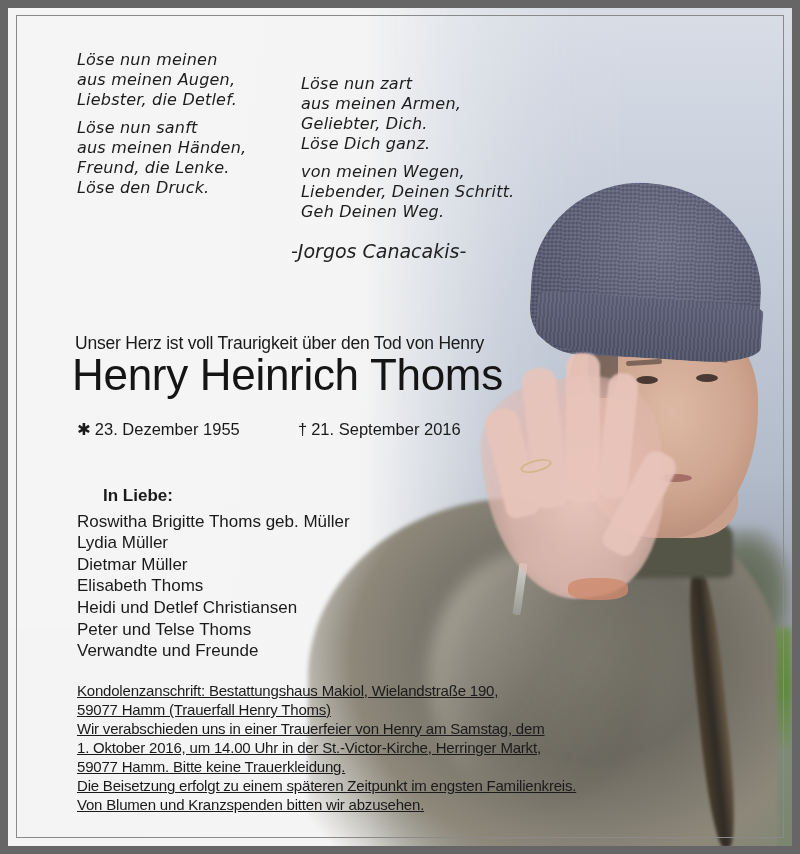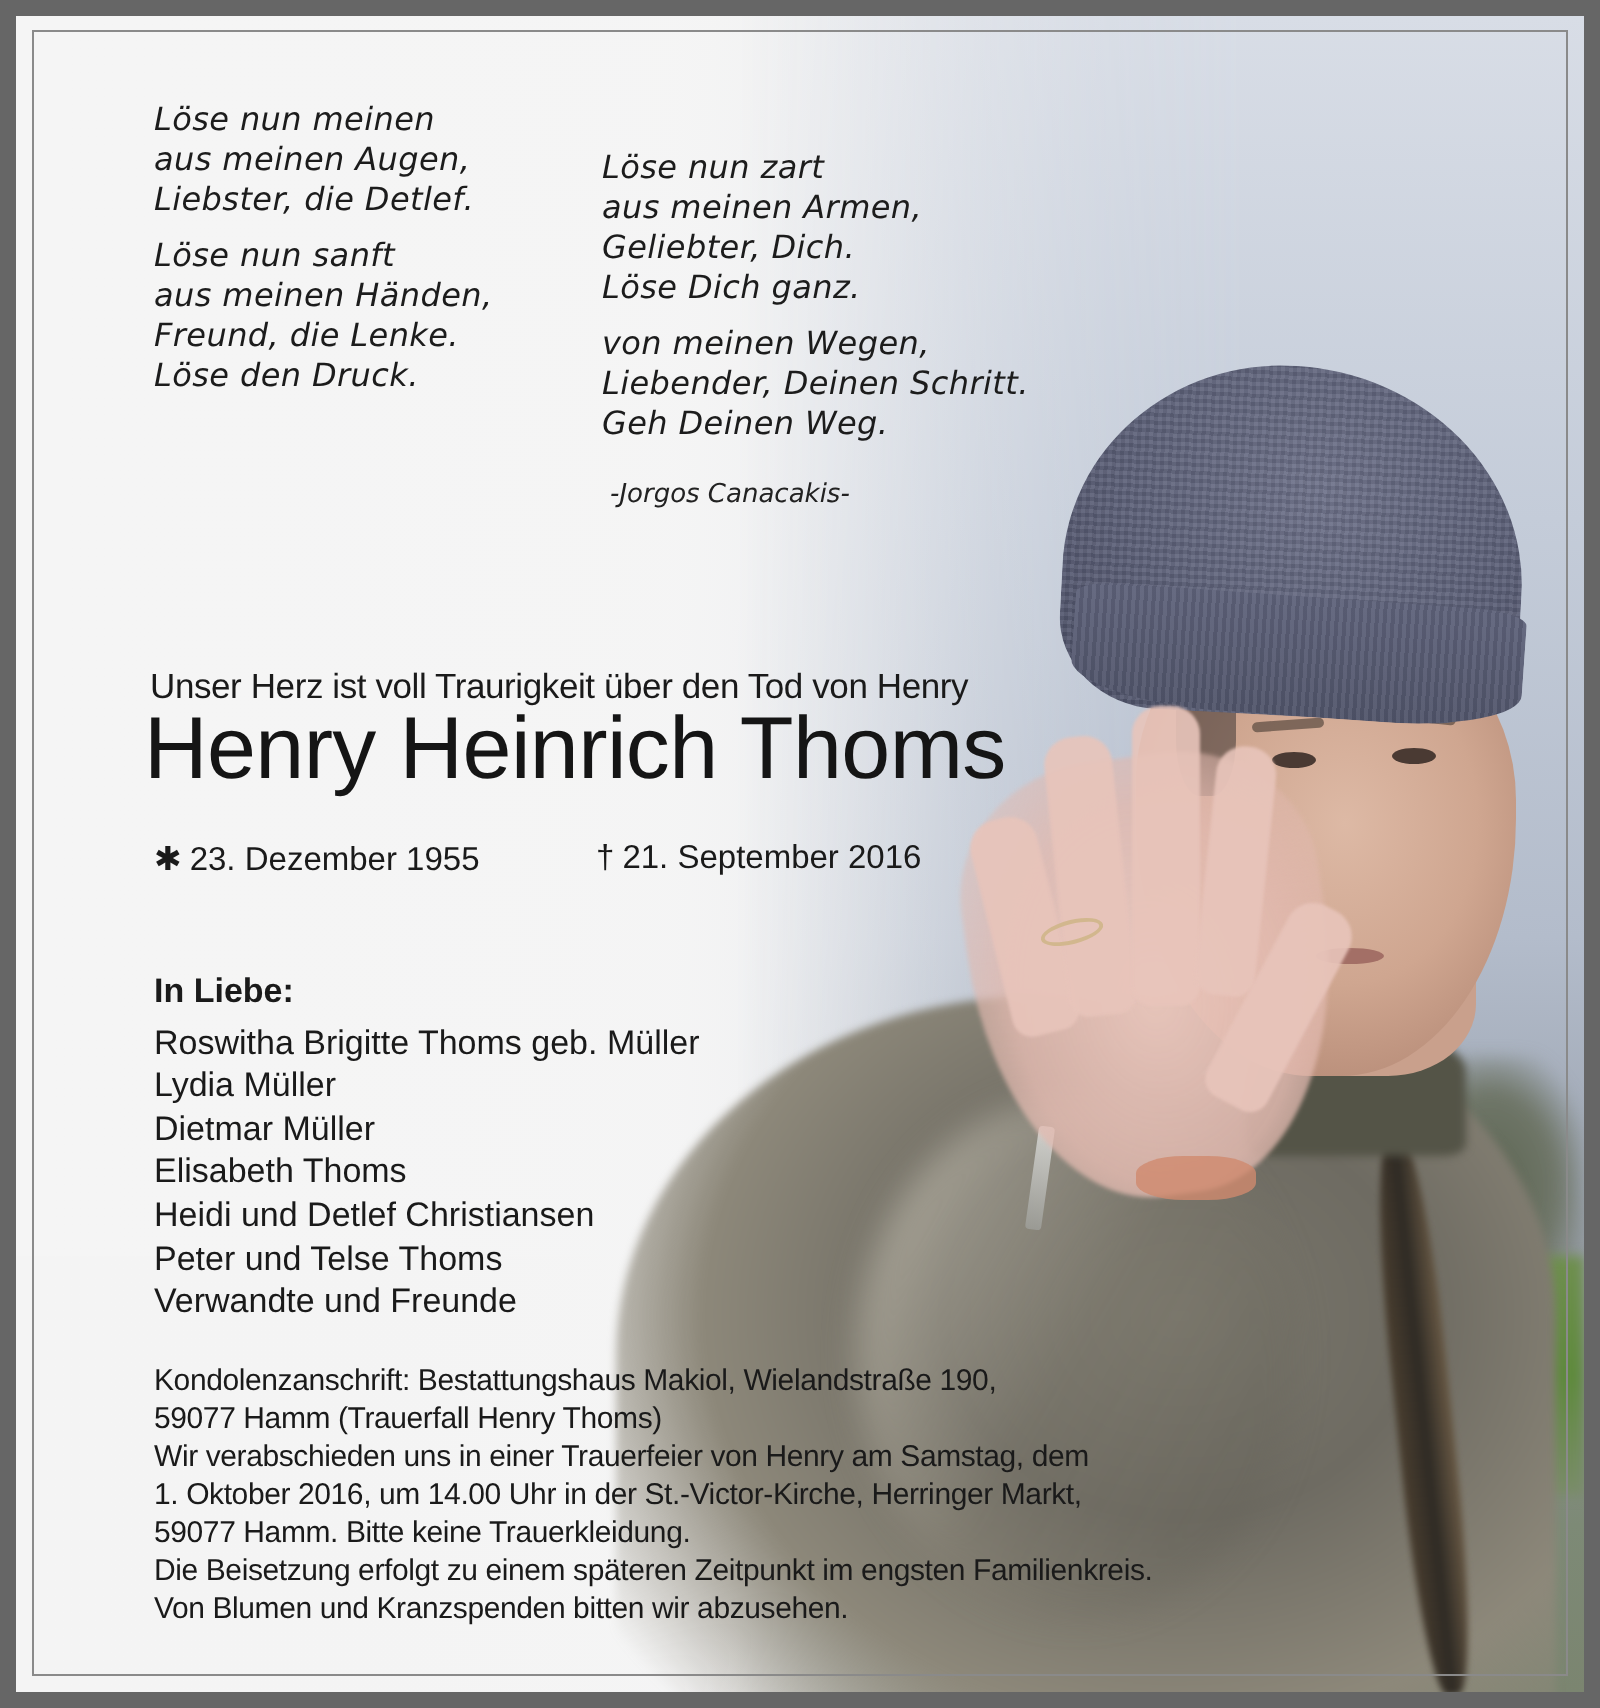--- a/index.html
+++ b/index.html
@@ -151,22 +151,22 @@
       font-size: 16px;
       line-height: 20px;
       color: #1c1c1c;
       letter-spacing: 0.2px;
     }
     .poem .stanza { margin-bottom: 8px; }
     .poem .line { display: block; white-space: nowrap; }
     .poem-left { left: 69px; top: 42px; }
     .poem-right { left: 293px; top: 42px; margin-top: 24px; }
     .attribution {
-      position: absolute; left: 297px; top: 232px;
-      font-style: italic; font-size: 13px; color: #222;
+      position: absolute; left: 283px; top: 232px;
+      font-style: italic; font-size: 19px; color: #222;
       white-space: nowrap;
     }
     .lead {
       position: absolute; left: 67px; top: 325px;
       font-family: "Liberation Sans", sans-serif;
       font-size: 17.5px; color: #1a1a1a; white-space: nowrap;
       letter-spacing: -0.2px;
     }
     .name {
       position: absolute; left: 64px; top: 340px;
@@ -180,29 +180,29 @@
       font-size: 16.5px; color: #1a1a1a; white-space: nowrap;
     }
     .dates.born { left: 69px; }
     .dates.died { left: 290px; }
     .dates .sym { margin-right: 4px; }
     .mourners {
       position: absolute; left: 69px; top: 477px;
       font-family: "Liberation Sans", sans-serif;
       font-size: 17px; line-height: 21.6px; color: #1a1a1a;
     }
-    .mourners .heading { font-weight: bold; display: block; margin-bottom: 4px; }
+    .mourners .heading { font-weight: bold; display: block; margin-bottom: 4px; margin-left: 26px; }
     .mourners .item { display: block; white-space: nowrap; }
     .info {
       position: absolute; left: 69px; top: 673px;
       font-family: "Liberation Sans", sans-serif;
       font-size: 15px; line-height: 19px; color: #1a1a1a;
       letter-spacing: -0.2px;
     }
-    .info .line { display: block; white-space: nowrap; }
+    .info .line { display: block; white-space: nowrap; text-decoration: underline; }
   </style>
 </head>
 <body>
 
 <div class="card">
 
   <div class="photo">
     <div class="sky"></div>
     <div class="trees"></div>
     <div class="grass"></div>

